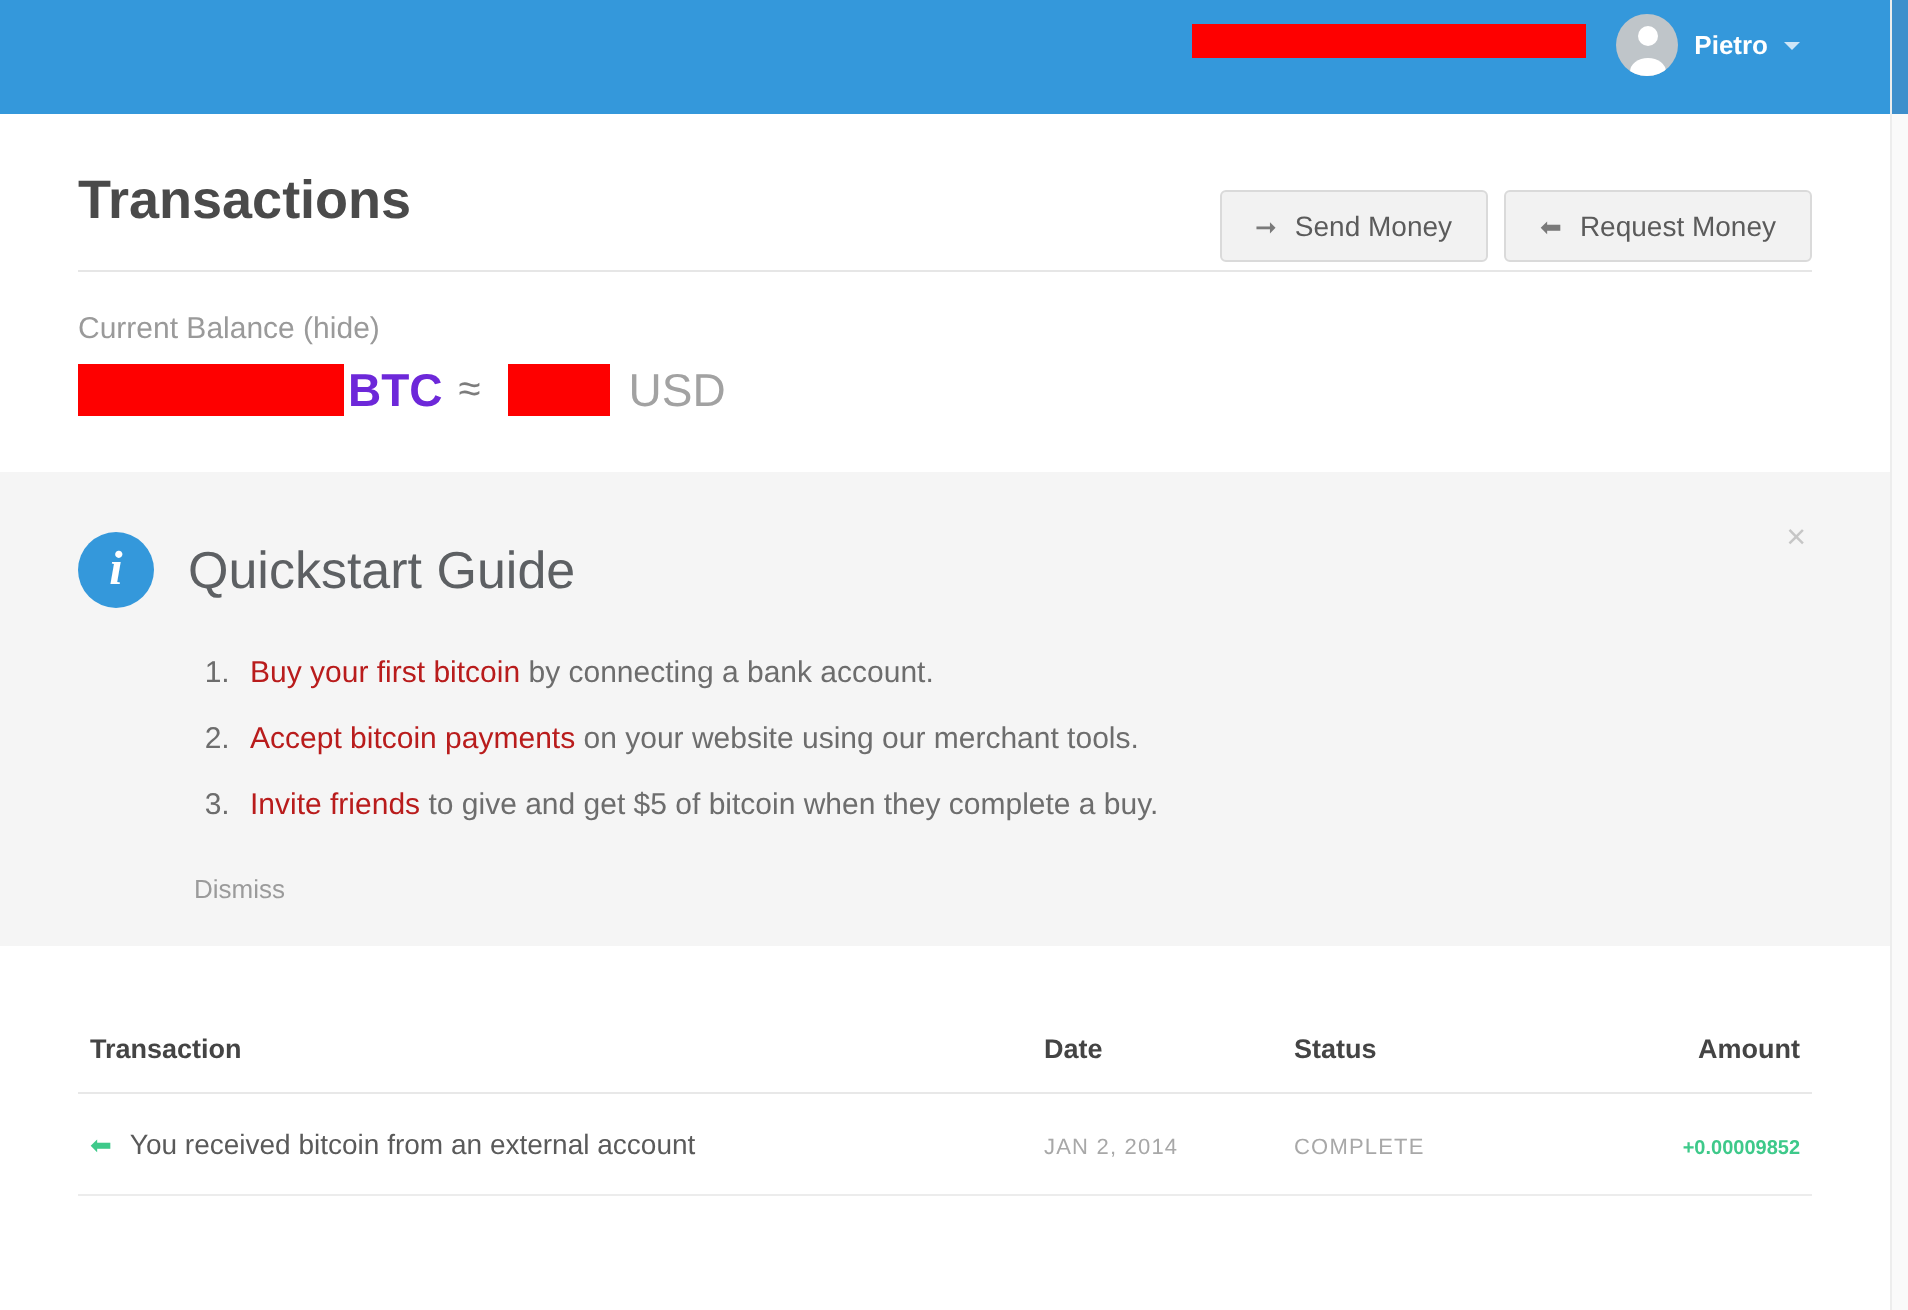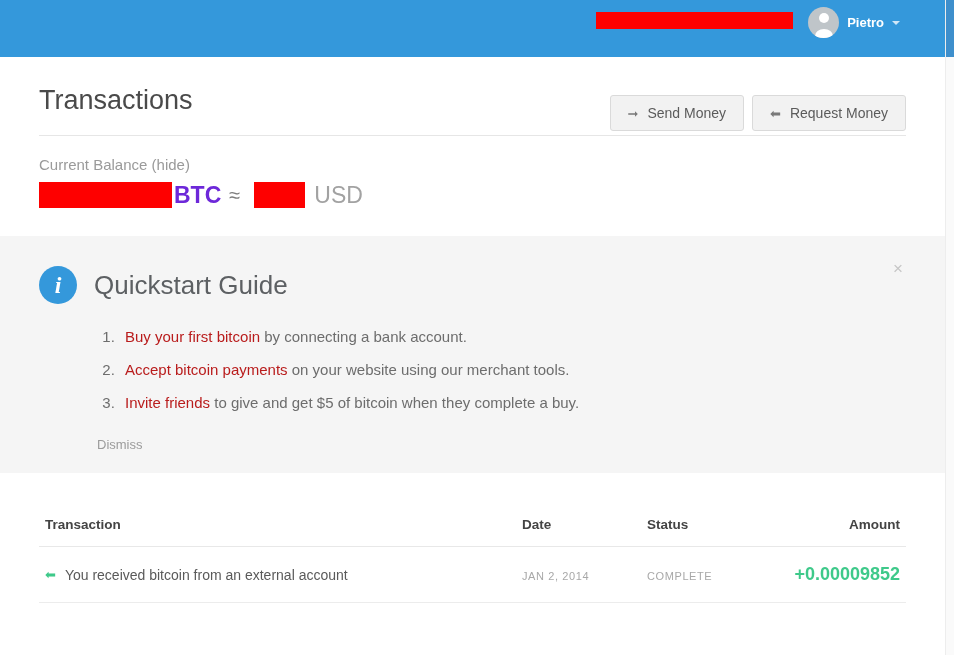--- a/index.html
+++ b/index.html
@@ -107,21 +107,21 @@
 
   .head-row {
     position: relative;
     height: 78px;
   }
   .page-title {
     position: absolute;
     left: 0; top: 28px;
     font-size: 27px;
     color: #4a4a4a;
-    font-weight: normal;
+    font-weight: bold;
   }
   .action-buttons {
     position: absolute;
     right: 0; top: 38px;
     display: flex;
     gap: 8px;
   }
   .btn {
     background: #f2f2f2;
     border: 1px solid #dadada;
@@ -262,21 +262,21 @@
   .tx-desc { display: flex; align-items: center; gap: 9px; }
   .tx-arrow { color: #3ec98a; font-size: 13px; line-height: 1; }
   .tx-meta {
     font-size: 11px;
     color: #a8a8a8;
     letter-spacing: 0.6px;
     text-transform: uppercase;
   }
   .tx-amount {
     color: #3ec98a;
-    font-size: 18px;
+    font-size: 10px;
     font-weight: bold;
     text-align: center;
   }
 
   
   .scrollbar {
     position: absolute;
     top: 0; right: 0;
     width: 9px;
     height: 655px;

